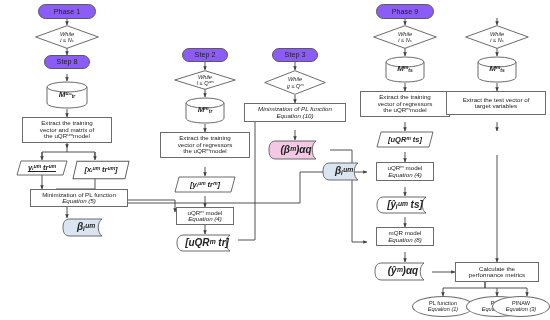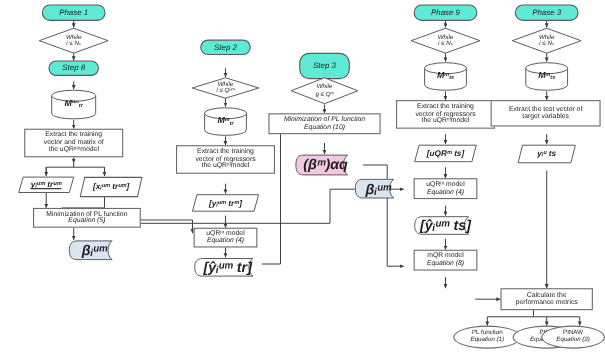--- a/index.html
+++ b/index.html
@@ -9,39 +9,39 @@
     color:#222;
   }
   #canvas{position:absolute;inset:0;}
   svg.wires{position:absolute;left:0;top:0;width:550px;height:320px;pointer-events:none;}
 
   .node{position:absolute;box-sizing:border-box;display:flex;align-items:center;
         justify-content:center;text-align:center;line-height:1.05;}
   .node .txt{display:block;width:100%;padding:0 2px;}
 
   
-  .term{border:1px solid #5a5a5a;border-radius:9px;background:#5eead4;
-        font-style:italic;font-size:7.2px;}
+  .term{border:1px solid #5a5a5a;border-radius:9px;background:#8b5cf6;
+        font-size:7.2px;}
   
   .proc{border:1px solid #6b6b6b;background:#fff;font-size:6.2px;}
   .proc .eq{font-style:italic;display:block;}
   
   .diamond{background:transparent;font-size:5.6px;}
   .diamond .dtxt{position:relative;z-index:2;font-style:italic;line-height:1.15;}
   .diamond .dshape{position:absolute;left:0;top:0;width:100%;height:100%;z-index:1;}
   
   .db{font-size:8px;font-weight:bold;font-style:italic;}
   .db .dbshape{position:absolute;left:0;top:0;width:100%;height:100%;z-index:1;}
   .db .dbtxt{position:relative;z-index:2;}
   
   .para{font-size:7.5px;font-style:italic;font-weight:bold;}
   .para .pshape{position:absolute;left:0;top:0;width:100%;height:100%;z-index:1;}
   .para .ptxt{position:relative;z-index:2;}
   
-  .doc{font-size:13px;font-style:italic;font-weight:bold;}
+  .doc{font-size:10px;font-style:italic;font-weight:bold;}
   .doc .docshape{position:absolute;left:0;top:0;width:100%;height:100%;z-index:1;}
   .doc .doctxt{position:relative;z-index:2;}
   
   .oval{border:1px solid #6b6b6b;border-radius:50%;background:#fff;font-size:5.6px;}
   .oval .eq{font-style:italic;display:block;}
 
   sub{font-size:0.62em;vertical-align:-0.25em;}
   sup{font-size:0.62em;vertical-align:0.45em;}
 </style>
 </head>
@@ -169,21 +169,21 @@
     <span class="eq">Equation (5)</span>
   </div>
 
   <div class="node doc" style="left:62px;top:218px;width:48px;height:19px;">
     <svg class="docshape" viewBox="0 0 48 19" preserveAspectRatio="none">
       <path d="M8,1 C3,1 1,4 1,9.5 C1,15 3,18 8,18 L40,18 C35,15 35,4 40,1 Z" fill="#dbe5f1" stroke="#5a5a5a" stroke-width="0.9"></path>
     </svg>
     <span class="doctxt">βᵢᵘᵐ</span>
   </div>
 
-  <div class="node term" style="left:182px;top:36px;width:46px;height:14px;">
+  <div class="node term" style="left:182px;top:48px;width:46px;height:14px;">
     <span class="txt">Step 2</span>
   </div>
 
   <div class="node diamond" style="left:174px;top:70px;width:62px;height:20px;">
     <svg class="dshape" viewBox="0 0 62 20" preserveAspectRatio="none">
       <polygon points="31,0.7 61.3,10 31,19.3 0.7,10" fill="#fff" stroke="#5a5a5a" stroke-width="0.9"></polygon>
     </svg>
     <span class="dtxt">
       <span>While</span><br>
       <span>l ≤ Qᵘᵐ</span>
@@ -213,24 +213,24 @@
 
   <div class="node proc" style="left:176px;top:207px;width:58px;height:18px;flex-direction:column;">
     <span>uQRᵐ model</span>
     <span class="eq">Equation (4)</span>
   </div>
 
   <div class="node doc" style="left:176px;top:234px;width:62px;height:18px;">
     <svg class="docshape" viewBox="0 0 62 18" preserveAspectRatio="none">
       <path d="M8,1 C3,1 1,4 1,9 C1,14 3,17 8,17 L54,17 C49,14 49,4 54,1 Z" fill="#fff" stroke="#5a5a5a" stroke-width="0.9"></path>
     </svg>
-    <span class="doctxt">[ŷᵢᵘᵐ tr]</span>
-  </div>
-
-  <div class="node term" style="left:272px;top:48px;width:46px;height:24px;">
+    <span class="doctxt">[uQRᵐ tr]</span>
+  </div>
+
+  <div class="node term" style="left:272px;top:48px;width:46px;height:14px;">
     <span class="txt">Step 3</span>
   </div>
 
   <div class="node diamond" style="left:264px;top:70px;width:62px;height:25px;">
     <svg class="dshape" viewBox="0 0 62 25" preserveAspectRatio="none">
       <polygon points="31,0.7 61.3,12.5 31,24.3 0.7,12.5" fill="#fff" stroke="#5a5a5a" stroke-width="0.9"></polygon>
     </svg>
     <span class="dtxt">
       <span>While</span><br>
       <span>g ≤ Qᵐ</span>
@@ -301,24 +301,27 @@
       <path d="M8,1 C3,1 1,4 1,9 C1,14 3,17 8,17 L50,17 C45,14 45,4 50,1 Z" fill="#fff" stroke="#5a5a5a" stroke-width="0.9"></path>
     </svg>
     <span class="doctxt">[ŷᵢᵘᵐ ts]</span>
   </div>
 
   <div class="node proc" style="left:376px;top:227px;width:58px;height:19px;flex-direction:column;">
     <span>mQR model</span>
     <span class="eq">Equation (8)</span>
   </div>
 
-
-  <div class="node term" style="left:468px;top:4px;width:58px;height:15px;">
-    <span class="txt">Phase 3</span>
-  </div>
+  <div class="node doc" style="left:374px;top:262px;width:58px;height:19px;">
+    <svg class="docshape" viewBox="0 0 58 19" preserveAspectRatio="none">
+      <path d="M8,1 C3,1 1,4 1,9.5 C1,15 3,18 8,18 L50,18 C45,15 45,4 50,1 Z" fill="#fff" stroke="#5a5a5a" stroke-width="0.9"></path>
+    </svg>
+    <span class="doctxt">(ŷᵐ)αq</span>
+  </div>
+
 
   <div class="node diamond" style="left:465px;top:25px;width:64px;height:24px;">
     <svg class="dshape" viewBox="0 0 64 24" preserveAspectRatio="none">
       <polygon points="32,0.7 63.3,12 32,23.3 0.7,12" fill="#fff" stroke="#5a5a5a" stroke-width="0.9"></polygon>
     </svg>
     <span class="dtxt">
       <span>While</span><br>
       <span>i ≤ Nₛ</span>
     </span>
   </div>
@@ -329,26 +332,20 @@
       <ellipse cx="20" cy="6" rx="19" ry="5" fill="#fff" stroke="#5a5a5a" stroke-width="0.9"></ellipse>
     </svg>
     <span class="dbtxt"><span>M</span><sup>m</sup><sub>ts</sub></span>
   </div>
 
   <div class="node proc" style="left:446px;top:91px;width:100px;height:24px;flex-direction:column;">
     <span>Extract the test vector of</span>
     <span>target variables</span>
   </div>
 
-  <div class="node para" style="left:470px;top:131px;width:54px;height:18px;">
-    <svg class="pshape" viewBox="0 0 54 18" preserveAspectRatio="none">
-      <polygon points="5,1 53,1 49,17 1,17" fill="#fff" stroke="#5a5a5a" stroke-width="0.9"></polygon>
-    </svg>
-    <span class="ptxt">yᵢᵘ ts</span>
-  </div>
 
   <div class="node proc" style="left:455px;top:262px;width:84px;height:20px;flex-direction:column;">
     <span>Calculate the</span>
     <span>performance metrics</span>
   </div>
 
   <div class="node oval" style="left:412px;top:296px;width:62px;height:21px;flex-direction:column;">
     <span>PL function</span>
     <span class="eq">Equation (1)</span>
   </div>

